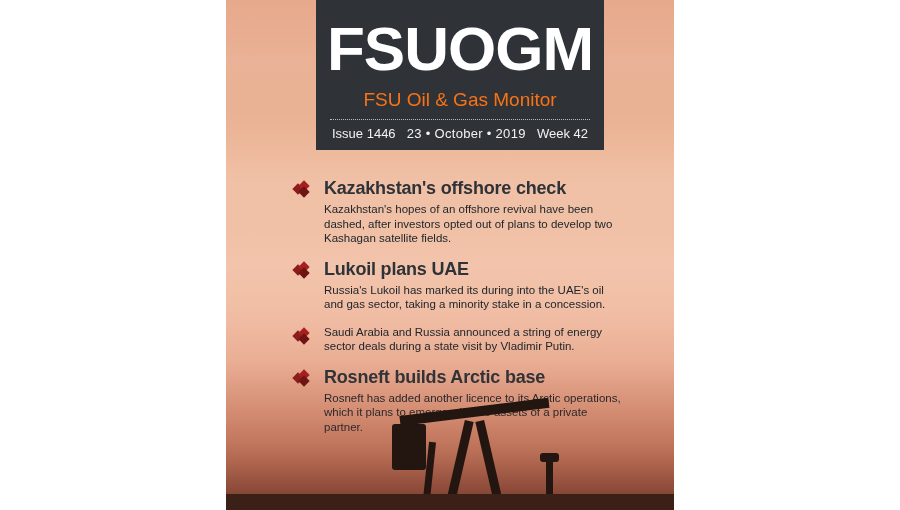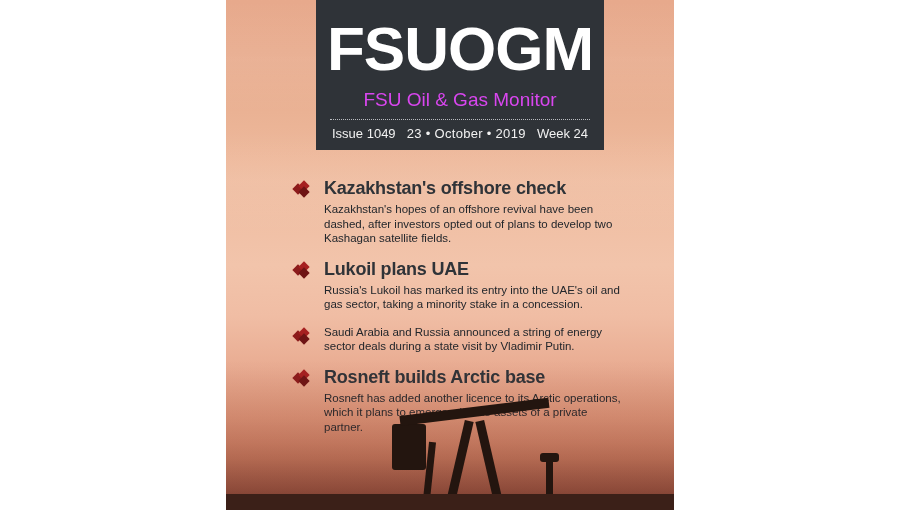--- a/index.html
+++ b/index.html
@@ -67,21 +67,21 @@
     line-height: 78px;
     letter-spacing: -1px;
     color: #ffffff;
     padding: 6px 0 0 0;
     white-space: nowrap;
   }
   .masthead-sub {
     font-family: "Liberation Sans", sans-serif;
     font-size: 19px;
     line-height: 24px;
-    color: #d946ef;
+    color: #f97316;
     padding-bottom: 7px;
   }
   .masthead-rule {
     border-top: 1px dotted #b9bcc0;
     margin: 0 14px;
     height: 0;
   }
   .masthead-meta {
     display: flex;
     justify-content: space-between;
@@ -215,23 +215,23 @@
 
   <div class="cover">
 
     <div class="sky-bands"></div>
 
     <div class="masthead">
       <div class="masthead-title">FSUOGM</div>
       <div class="masthead-sub">FSU Oil &amp; Gas Monitor</div>
       <div class="masthead-rule"></div>
       <div class="masthead-meta">
-        <span>Issue 1049</span>
+        <span>Issue 1446</span>
         <span class="meta-mid">23 • October • 2019</span>
-        <span>Week 24</span>
+        <span>Week 42</span>
       </div>
     </div>
 
     <div class="headlines">
 
       <div class="hl">
         <span class="bullet">
           <span class="d d1"></span>
             <span class="d d2"></span>
             <span class="d d3"></span>
@@ -240,21 +240,21 @@
         <div class="hl-body">Kazakhstan's hopes of an offshore revival have been dashed, after investors opted out of plans to develop two Kashagan satellite fields.</div>
       </div>
 
       <div class="hl">
         <span class="bullet">
           <span class="d d1"></span>
             <span class="d d2"></span>
             <span class="d d3"></span>
         </span>
         <div class="hl-title">Lukoil plans UAE</div>
-        <div class="hl-body">Russia's Lukoil has marked its entry into the UAE's oil and gas sector, taking a minority stake in a concession.</div>
+        <div class="hl-body">Russia's Lukoil has marked its during into the UAE's oil and gas sector, taking a minority stake in a concession.</div>
       </div>
 
       <div class="hl">
         <span class="bullet">
           <span class="d d1"></span>
             <span class="d d2"></span>
             <span class="d d3"></span>
         </span>
         <div class="hl-body">Saudi Arabia and Russia announced a string of energy sector deals during a state visit by Vladimir Putin.</div>
       </div>

